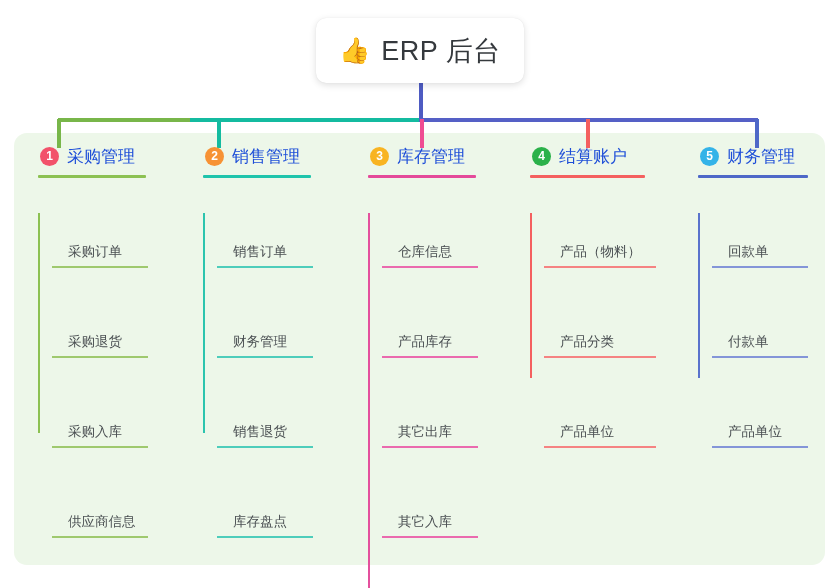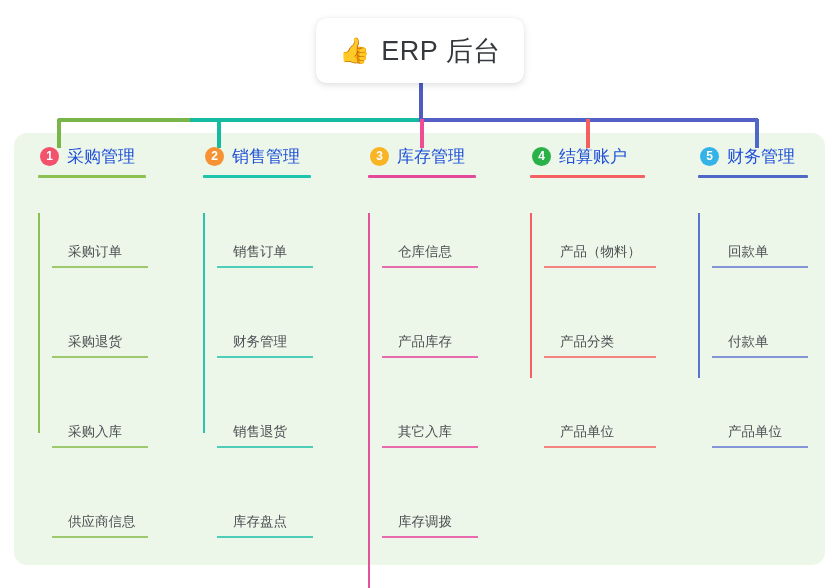--- a/index.html
+++ b/index.html
@@ -225,20 +225,24 @@
           <div class="spine" style="background: rgb(228, 80, 157); height: 385px;"></div>
           <div class="leaf">
             <span class="leaf-label">仓库信息</span>
             <div class="leaf-rule" style="background: rgb(234, 106, 174); width: 96px;"></div>
           </div>
           <div class="leaf">
             <span class="leaf-label">产品库存</span>
             <div class="leaf-rule" style="background: rgb(234, 106, 174); width: 96px;"></div>
           </div>
           <div class="leaf">
+            <span class="leaf-label">其它出库</span>
+            <div class="leaf-rule" style="background: rgb(234, 106, 174); width: 96px;"></div>
+          </div>
+          <div class="leaf">
             <span class="leaf-label">其它入库</span>
             <div class="leaf-rule" style="background: rgb(234, 106, 174); width: 96px;"></div>
           </div>
           <div class="leaf">
             <span class="leaf-label">库存调拨</span>
             <div class="leaf-rule" style="background: rgb(234, 106, 174); width: 96px;"></div>
           </div>
         </div>
       </div>
       <div class="column" style="left: 530px;">

